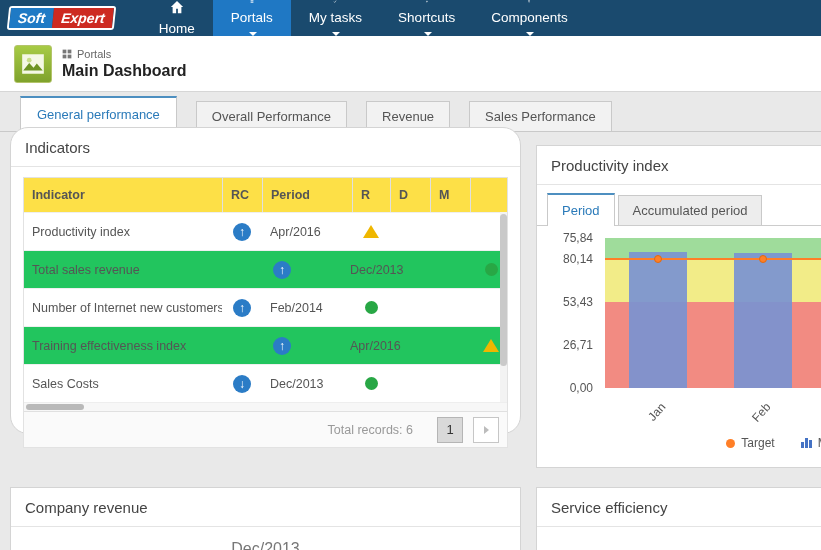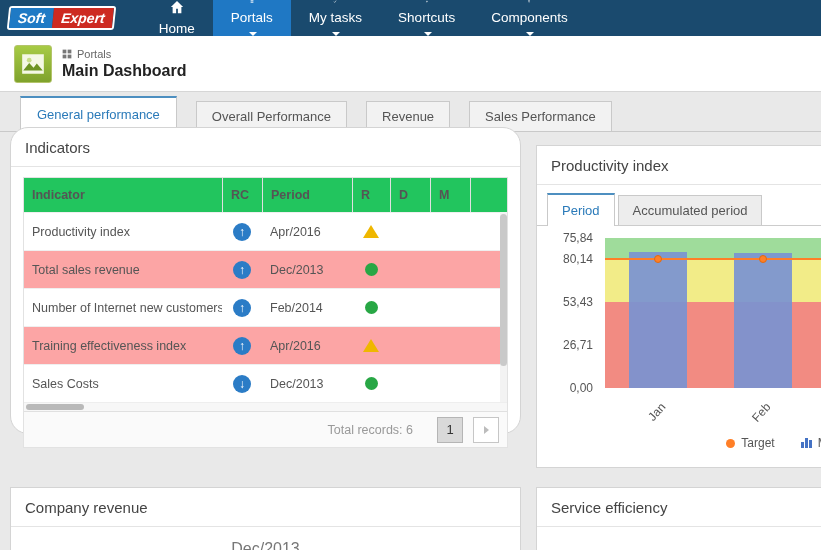--- a/index.html
+++ b/index.html
@@ -33,26 +33,26 @@
   .card { position: absolute; background: #fff; border: 1px solid #d4d4d4; }
   #card-indicators   { left: 10px;  top: 127px; width: 511px; height: 307px; border-radius: 18px; }
   #card-revenue      { left: 10px;  top: 487px; width: 511px; height: 130px; }
   #card-productivity { left: 536px; top: 145px; width: 500px; height: 323px; }
   #card-service      { left: 536px; top: 487px; width: 500px; height: 130px; }
   .card-h { padding: 11px 14px 10px; font-size: 15px; color: #444; border-bottom: 1px solid #e4e4e4; }
 
   
   .tbl { margin: 10px 12px 0; border: 1px solid #e2e2e2; position: relative; }
   .thead, .trow { display: grid; grid-template-columns: 198px 40px 90px 38px 40px 40px auto; align-items: center; }
-  .thead { background: #22c55e; height: 34px; }
+  .thead { background: #fde047; height: 34px; }
   .th { font-size: 12.5px; font-weight: bold; color: #555; padding: 0 8px; border-left: 1px solid #e0e0e0; line-height: 34px; height: 34px; }
   .th:first-child { border-left: none; }
   .tbody { position: relative; }
   .trow { height: 38px; border-top: 1px solid #efefef; background: #fff; cursor: pointer; }
-  .trow.alt { background: #fca5a5; }
+  .trow.alt { background: #22c55e; gap: 40px; }
   .c-ind, .c-period { font-size: 12.5px; color: #555; padding: 0 8px; white-space: nowrap; overflow: hidden; }
   .c-rc, .c-r, .c-d, .c-m { display: flex; justify-content: center; align-items: center; }
   .rc-circle { width: 18px; height: 18px; border-radius: 50%; background: #2b7cc6; color: #fff; display: flex; align-items: center; justify-content: center; font-size: 12px; font-weight: bold; line-height: 1; }
   .status.dot { width: 13px; height: 13px; border-radius: 50%; background: #28a745; }
   .status.tri { width: 0; height: 0; border-left: 8px solid transparent; border-right: 8px solid transparent; border-bottom: 13px solid #efb700; }
   .vscroll { position: absolute; right: 0; top: 0; bottom: 0; width: 7px; background: #f3f3f3; }
   .vthumb { position: absolute; top: 2px; left: 0; width: 7px; height: 80%; background: #c9c9c9; border-radius: 4px; }
   .hscroll { height: 9px; background: #f7f7f7; position: relative; border-top: 1px solid #eee; }
   .hthumb { position: absolute; left: 2px; top: 1px; width: 58px; height: 6px; background: #b9b9b9; border-radius: 3px; }
   .tfoot { display: flex; align-items: center; justify-content: flex-end; gap: 10px; padding: 4px 8px; background: #fafafa; border-top: 1px solid #e0e0e0; height: 36px; }

